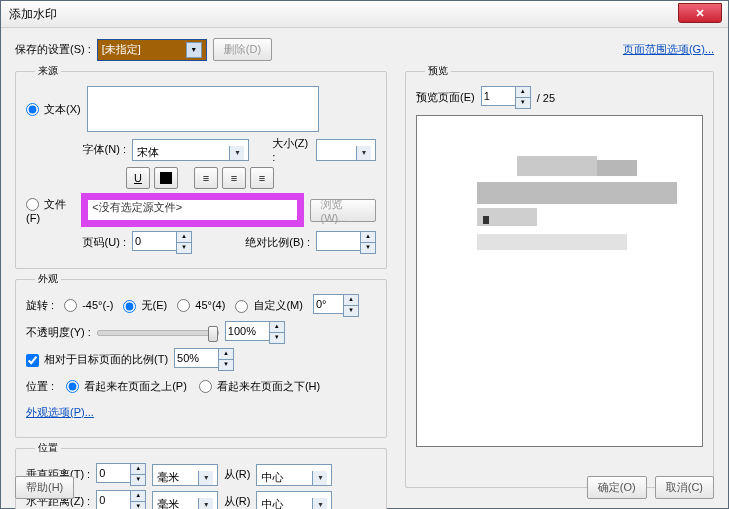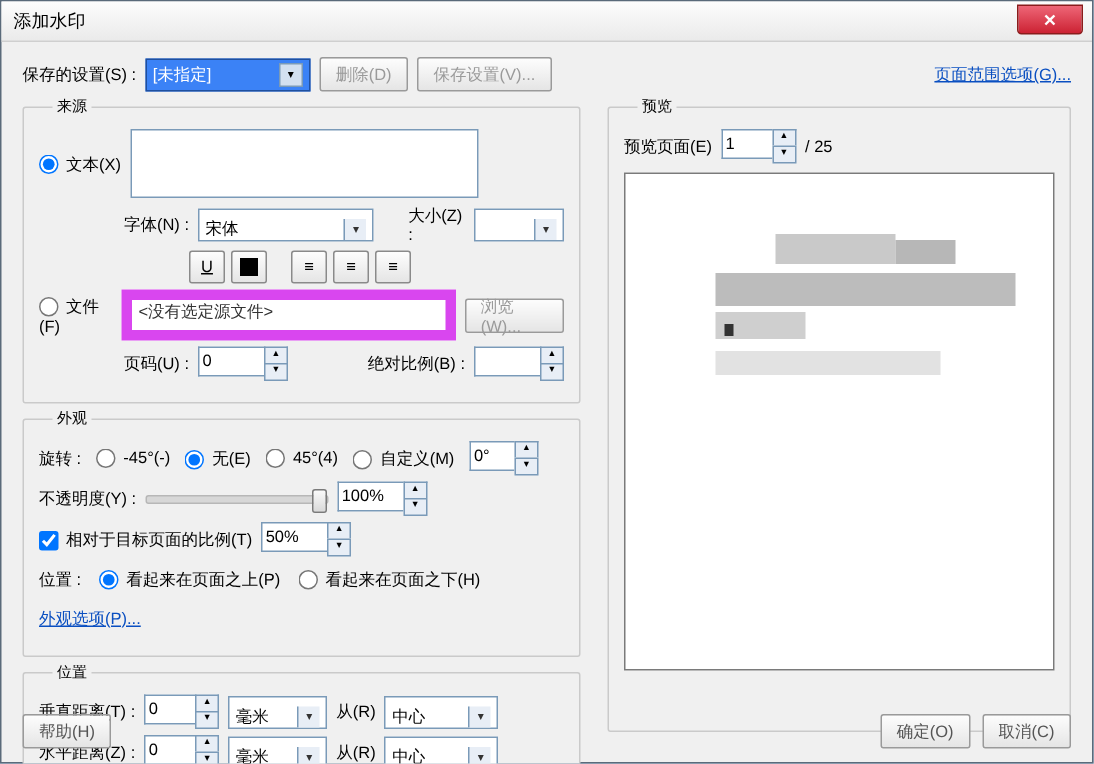--- a/index.html
+++ b/index.html
@@ -4,21 +4,21 @@
 <style>
 html,body{margin:0;padding:0;font-family:"Microsoft YaHei","SimSun",Arial,sans-serif;font-size:11px;background:#5a7a9a;color:#000}
 .window{width:729px;height:509px;background:#f0f0f0;border:1px solid #5a6a7a;box-sizing:border-box;position:relative}
 .titlebar{height:26px;background:linear-gradient(#fdfdfd,#eaeaea);border-bottom:1px solid #cfcfcf;display:flex;align-items:center;padding:0 4px;position:relative}
 .titlebar .title{font-size:12px;padding-left:4px}
 .close-btn{position:absolute;right:6px;top:2px;width:42px;height:18px;background:linear-gradient(#e67,#c23);border:1px solid #8a1c1c;border-radius:0 0 3px 3px;display:flex;align-items:center;justify-content:center;color:#fff;font-size:11px;font-weight:bold}
 .body{padding:10px 14px 46px 14px;height:calc(100% - 26px);box-sizing:border-box;position:relative}
 .toprow{display:flex;align-items:center;gap:6px;margin-bottom:10px}
 .link{color:#0a4fc1;text-decoration:underline;cursor:pointer}
 .toprow .spacer{flex:1}
-.combo-saved{width:100px;height:20px;background:#3b82f6;color:#fff;border:1px solid #1f4f9e;font-size:11px;padding:0 4px;display:flex;align-items:center;justify-content:space-between}
+.combo-saved{width:100px;height:20px;background:#a16207;color:#fff;border:1px solid #1f4f9e;font-size:11px;padding:0 4px;display:flex;align-items:center;justify-content:space-between}
 .combo-saved .arrow{width:14px;height:14px;background:#d3e0f0;color:#000;display:flex;align-items:center;justify-content:center;font-size:8px;border:1px solid #7a9ab8}
 .btn{height:21px;border:1px solid #9a9a9a;background:linear-gradient(#fdfdfd,#e5e5e5);padding:0 10px;font-size:11px;border-radius:2px;display:inline-flex;align-items:center;justify-content:center;color:#555}
 .btn.disabled{color:#9a9a9a}
 .columns{display:flex;gap:18px}
 .leftcol{width:372px}
 .rightcol{flex:1}
 .groupbox{border:1px solid #cacaca;border-radius:2px;padding:10px 10px 10px 10px;margin-bottom:10px;position:relative;background:#f0f0f0}
 .groupbox>.legend{position:absolute;top:-8px;left:19px;background:#f0f0f0;padding:0 3px;font-size:10px}
 .row{display:flex;align-items:center;gap:6px;margin:4px 0;min-height:22px}
 .row .lab{min-width:44px;text-align:right}
@@ -53,21 +53,20 @@
       </div>
   </div>
   <div class="body">
     <div class="toprow">
       <span>保存的设置(S) :</span>
       <div class="combo-saved">
         <span>[未指定]</span>
         <span class="arrow">▾</span>
       </div>
       <span class="btn disabled">删除(D)</span>
-      <span class="btn disabled">保存设置(V)...</span>
       <span class="spacer"></span>
       <span class="link">页面范围选项(G)...</span>
     </div>
 
     <div class="columns">
       <div class="leftcol">
 
         <div class="groupbox">
           <span class="legend">来源</span>
 

